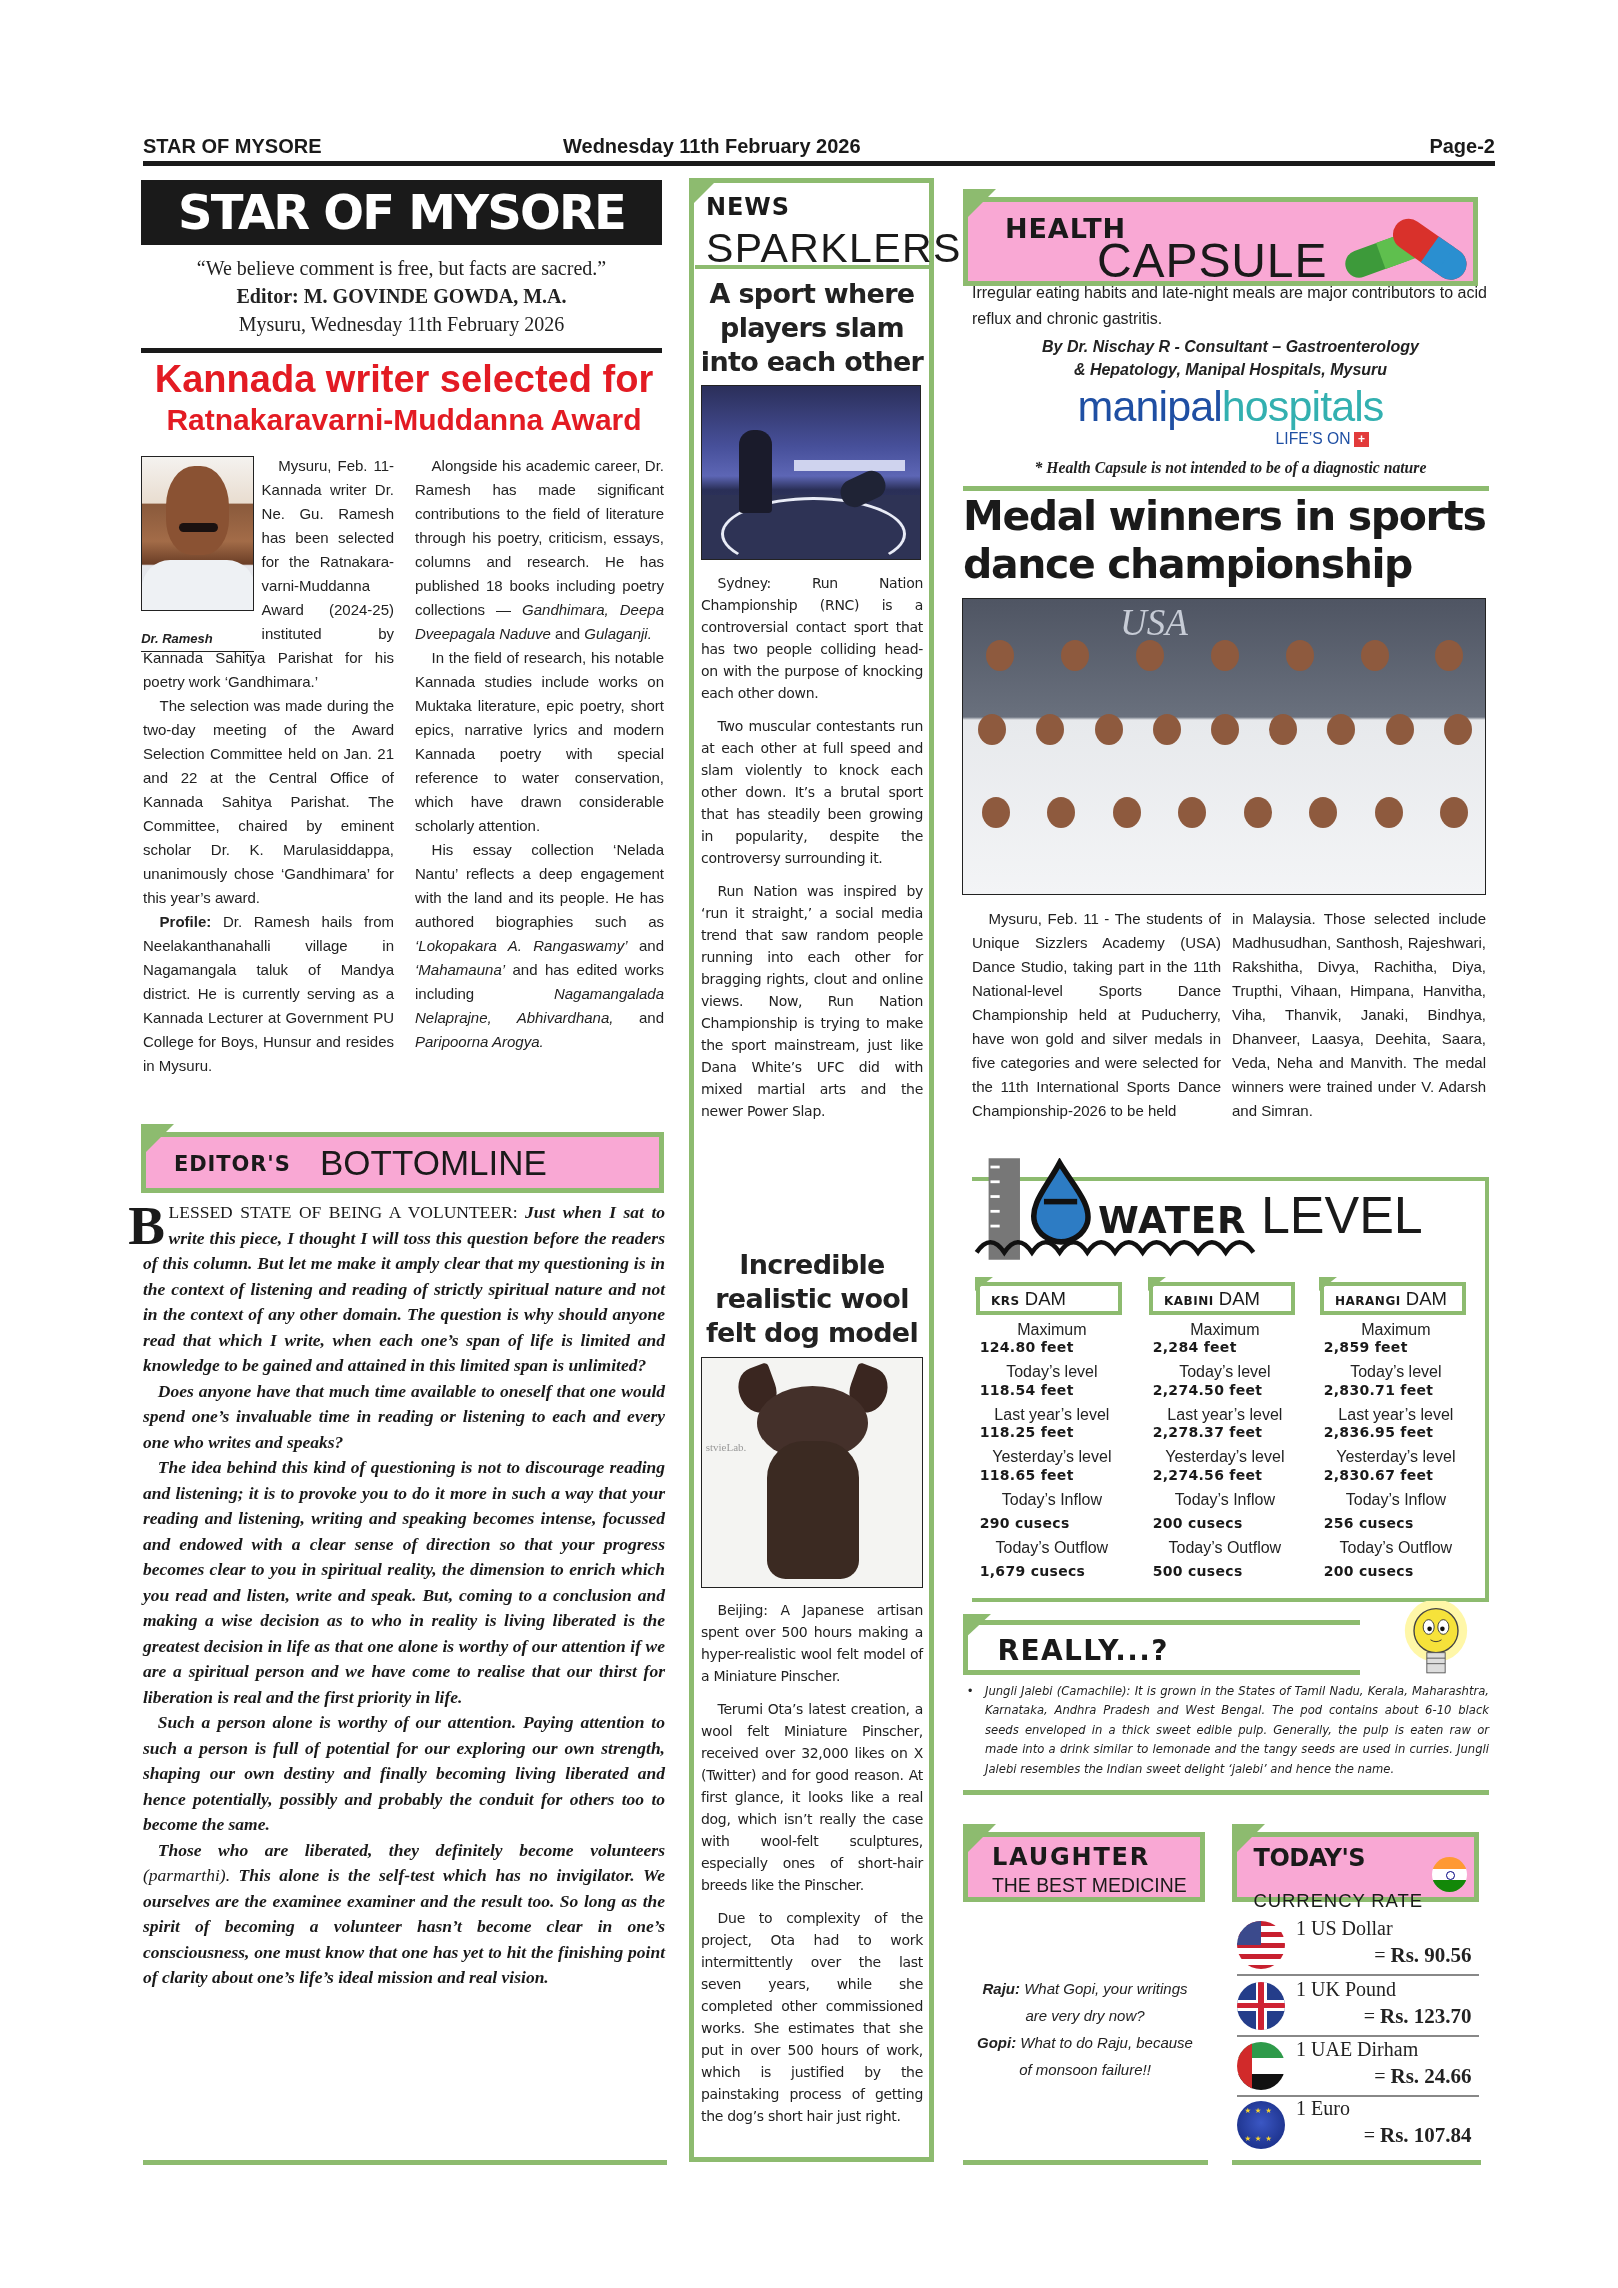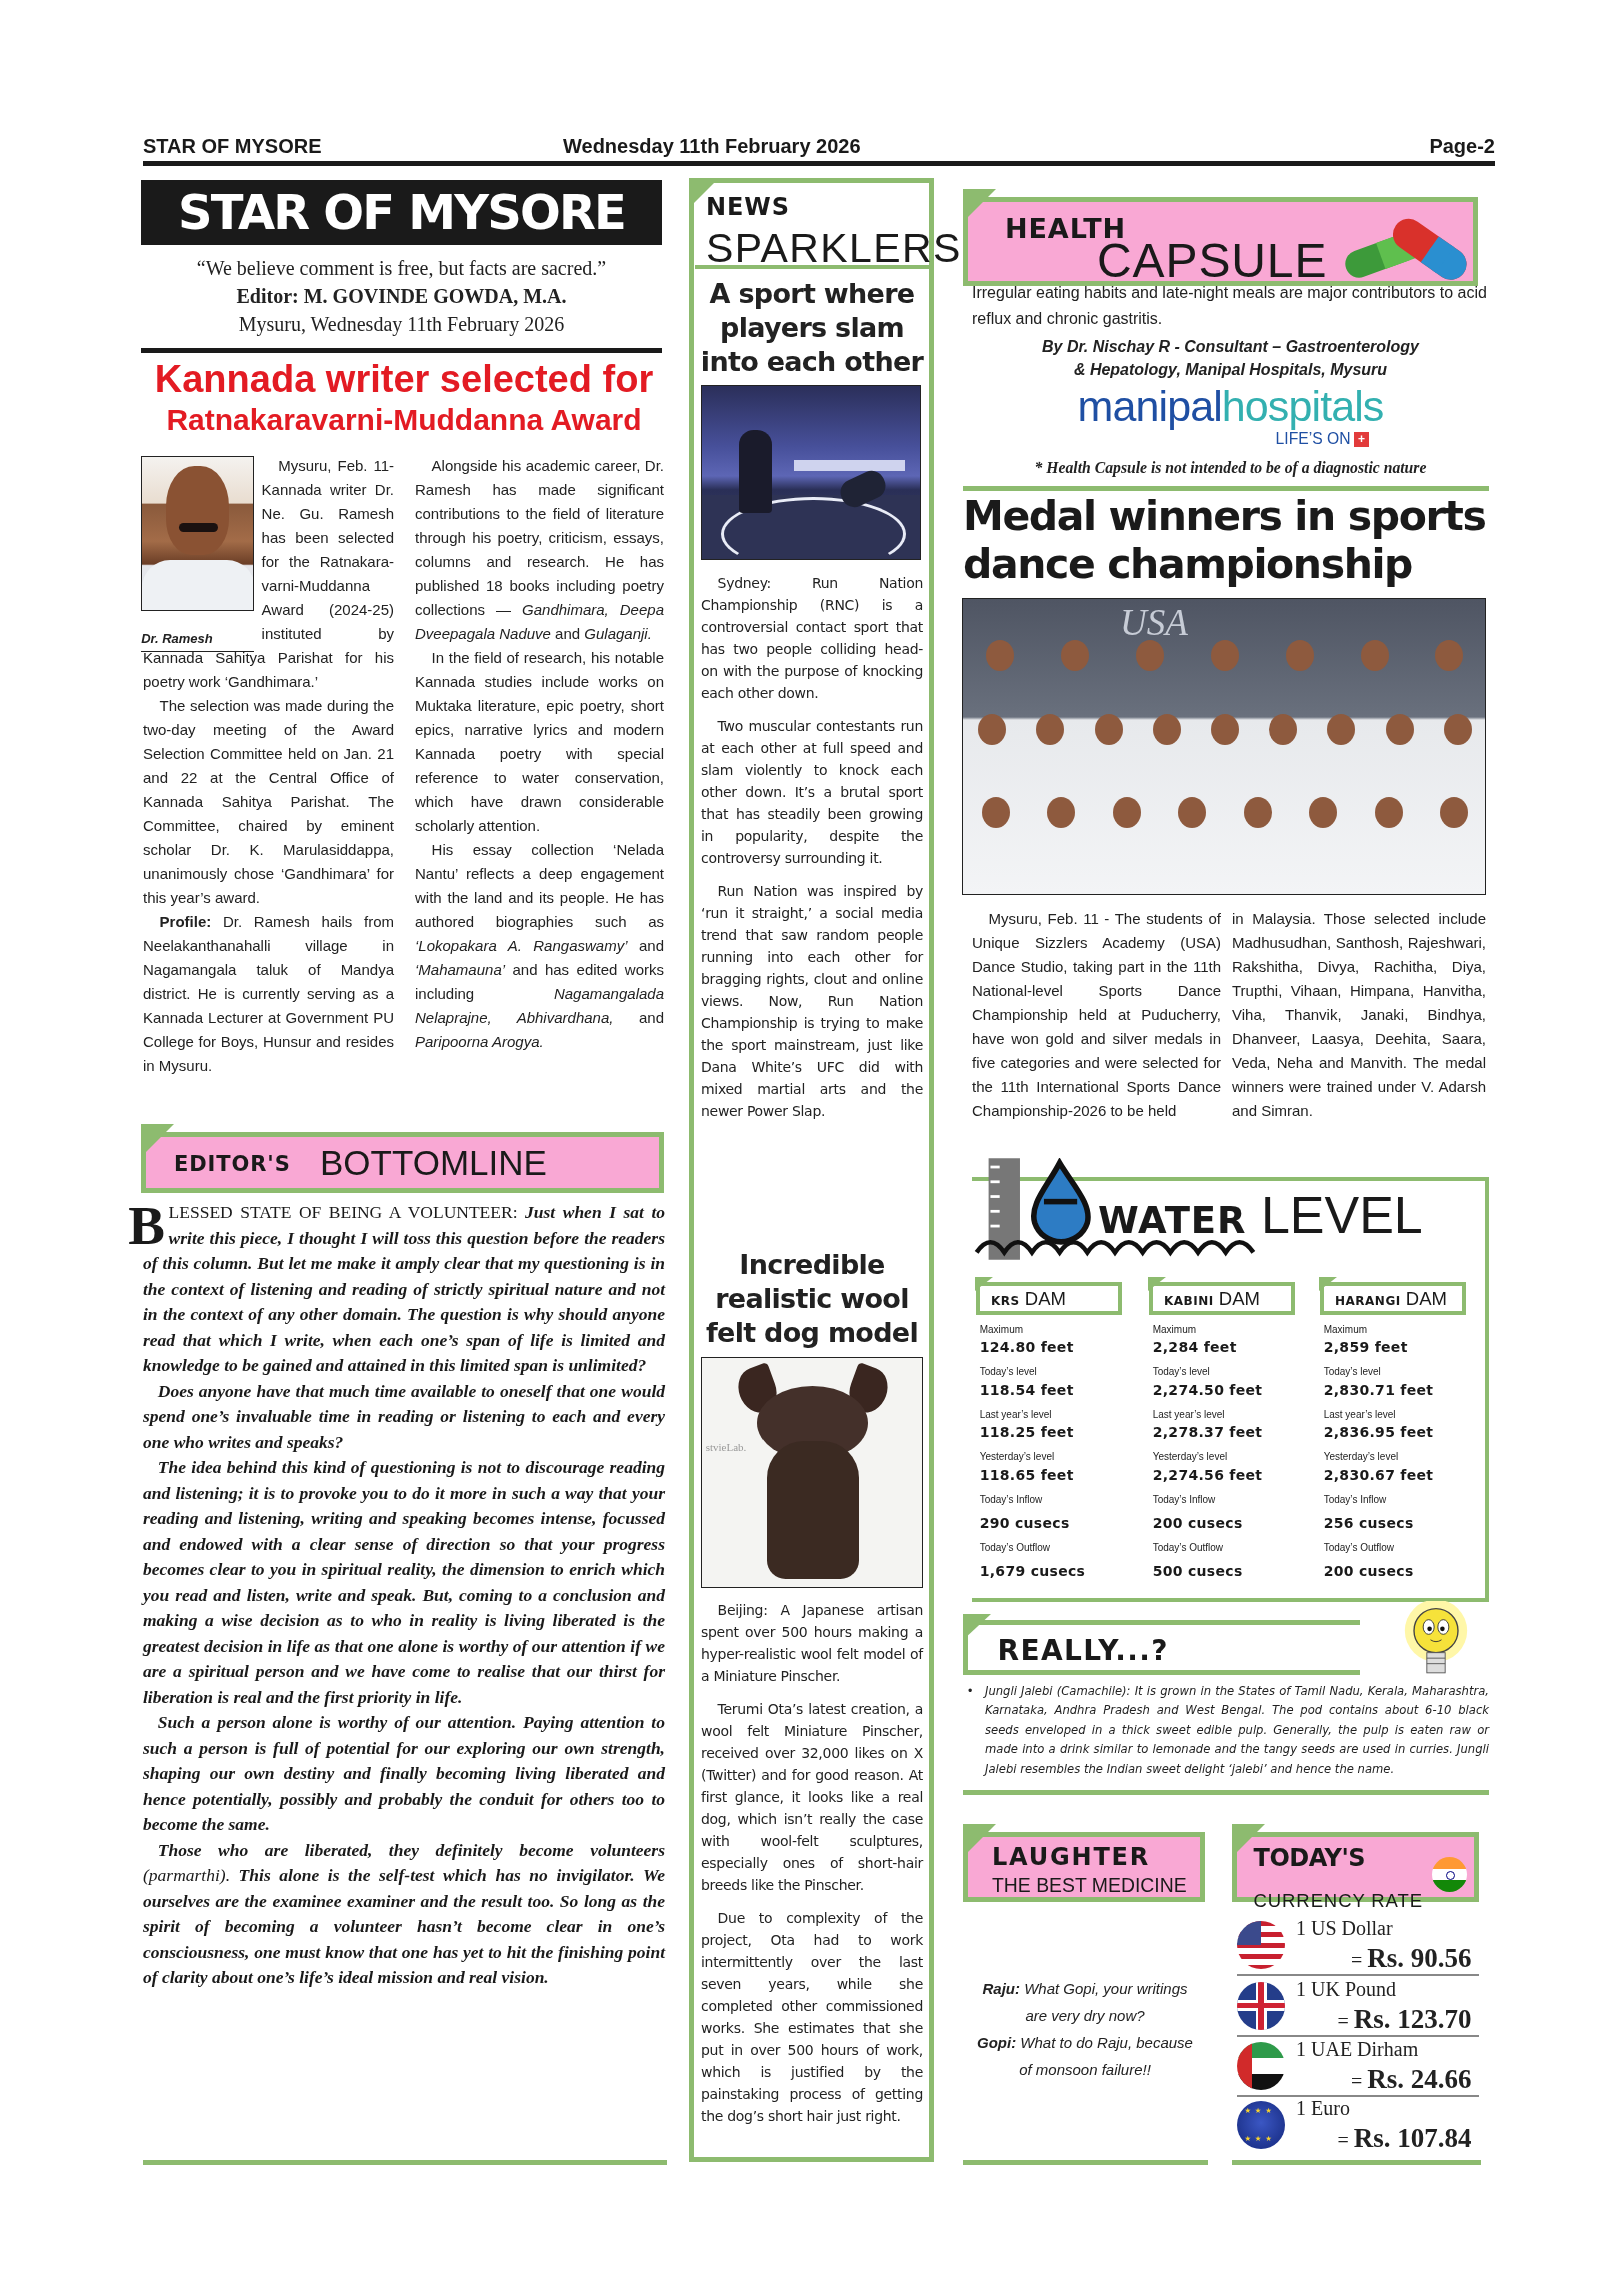--- a/index.html
+++ b/index.html
@@ -106,21 +106,21 @@
   #water-frame { left: 972px; top: 1177px; width: 517px; height: 425px; border: 4.6px solid #8dbb6f; border-left: none; }
   #water-icon { left: 972px; top: 1158px; width: 286px; height: 102px; }
   #water-title { left: 1098px; top: 1188px; font-size: 52px; line-height: 55px; }
   #water-title .w { font-family: "DejaVu Sans", sans-serif; font-weight: bold; font-size: 37px; letter-spacing: 0.9px; }
   .dam-col { position: absolute; top: 1282px; width: 148px; }
   .dam-head { position: relative; border: 4.6px solid #8dbb6f; height: 33px; width: 146px; }
   .dam-head .corner { position: absolute; left: -4.6px; top: -9.2px; border-left: 18.5px solid #8dbb6f; border-bottom: 14.8px solid transparent; }
   .dam-head .t { position: absolute; left: 11px; top: 1.8px; font-size: 18.5px; }
   .dam-head .t b { font-family: "DejaVu Sans", sans-serif; font-size: 12px; letter-spacing: 0.5px; }
   .dam-stats { margin-top: 5.5px; padding-left: 3.7px; }
-  .dam-stats .lbl { font-size: 10px; line-height: 17.5px; color: #222; }
+  .dam-stats .lbl { font-size: 16px; line-height: 17.5px; color: #222; text-align: center; }
   .dam-stats .val { font-family: "DejaVu Sans", sans-serif; font-weight: bold; font-size: 14px; line-height: 18.5px; letter-spacing: 0.3px; margin-bottom: 6.5px; }
   .dam-stats .val.cu { margin-top: 5.5px; }
   #dam-krs { left: 976px; }
   #dam-kabini { left: 1149px; }
   #dam-harangi { left: 1320px; }
 
   
   #really-head { left: 963px; top: 1620px; width: 397px; height: 55px; border: 5.5px solid #8dbb6f; border-right: none; }
   #really-head .corner { position: absolute; left: -5.5px; top: -11px; border-left: 28px solid #8dbb6f; border-bottom: 26px solid transparent; }
   #really-head .t { position: absolute; left: 29.5px; top: 9.2px; font-family: "DejaVu Sans", sans-serif; font-weight: bold; font-size: 28px; letter-spacing: 1.4px; }
@@ -138,21 +138,21 @@
   
   #currency-head { left: 1232px; top: 1820px; width: 247px; height: 70px; }
   #currency-head .t1 { position: absolute; left: 16.6px; top: 7.4px; font-family: "DejaVu Sans", sans-serif; font-weight: bold; font-size: 24px; letter-spacing: -0.5px; }
   #currency-head .t2 { position: absolute; left: 16.6px; top: 53px; font-size: 18.5px; letter-spacing: 0.9px; }
   #india-flag { position: absolute; right: 7.4px; top: 20px; width: 35px; height: 35px; border-radius: 50%; background: linear-gradient(180deg,#ff9933 0 33%,#ffffff 33% 66%,#138808 66% 100%); }
   #india-flag::after { content: ""; position: absolute; left: 14px; top: 14px; width: 7.4px; height: 7.4px; border: 1.4px solid #000080; border-radius: 50%; }
   .cur-row { position: absolute; left: 1237px; width: 242px; height: 61px; border-bottom: 2.8px solid #888; }
   .cur-row .flag { position: absolute; left: 0; top: 5.5px; width: 48px; height: 48px; border-radius: 50%; overflow: hidden; }
   .cur-row .name { position: absolute; left: 59px; top: 1.8px; font-family: "Liberation Serif", serif; font-size: 20px; color: #222; }
   .cur-row .rate { position: absolute; right: 7.4px; top: 28px; font-family: "Liberation Serif", serif; font-size: 20px; color: #222; }
-  .cur-row .rate b { font-size: 27px; }
+  .cur-row .rate b { font-size: 21px; }
   #cur-usd { top: 1915px; }
   #cur-gbp { top: 1976px; }
   #cur-aed { top: 2036px; }
   #cur-eur { top: 2095px; border-bottom: none; }
   .flag-usd { background: repeating-linear-gradient(180deg,#c8202f 0 5.5px,#ffffff 5.5px 11px); }
   .flag-usd::before { content: ""; position: absolute; left: 0; top: 0; width: 24px; height: 24px; background: #3b4a8c; }
   .flag-gbp { background: #243d8a; }
   .flag-gbp::before { content: ""; position: absolute; left: 18.5px; top: 0; width: 11px; height: 48px; background: #fff; box-shadow: inset 2.8px 0 0 #fff, inset -2.8px 0 0 #fff; }
   .flag-gbp::after { content: ""; position: absolute; left: 0; top: 18.5px; width: 48px; height: 11px; background: #fff; }
   .flag-gbp .cross-v { position: absolute; left: 21px; top: 0; width: 5.5px; height: 48px; background: #cf2233; z-index: 2; }

